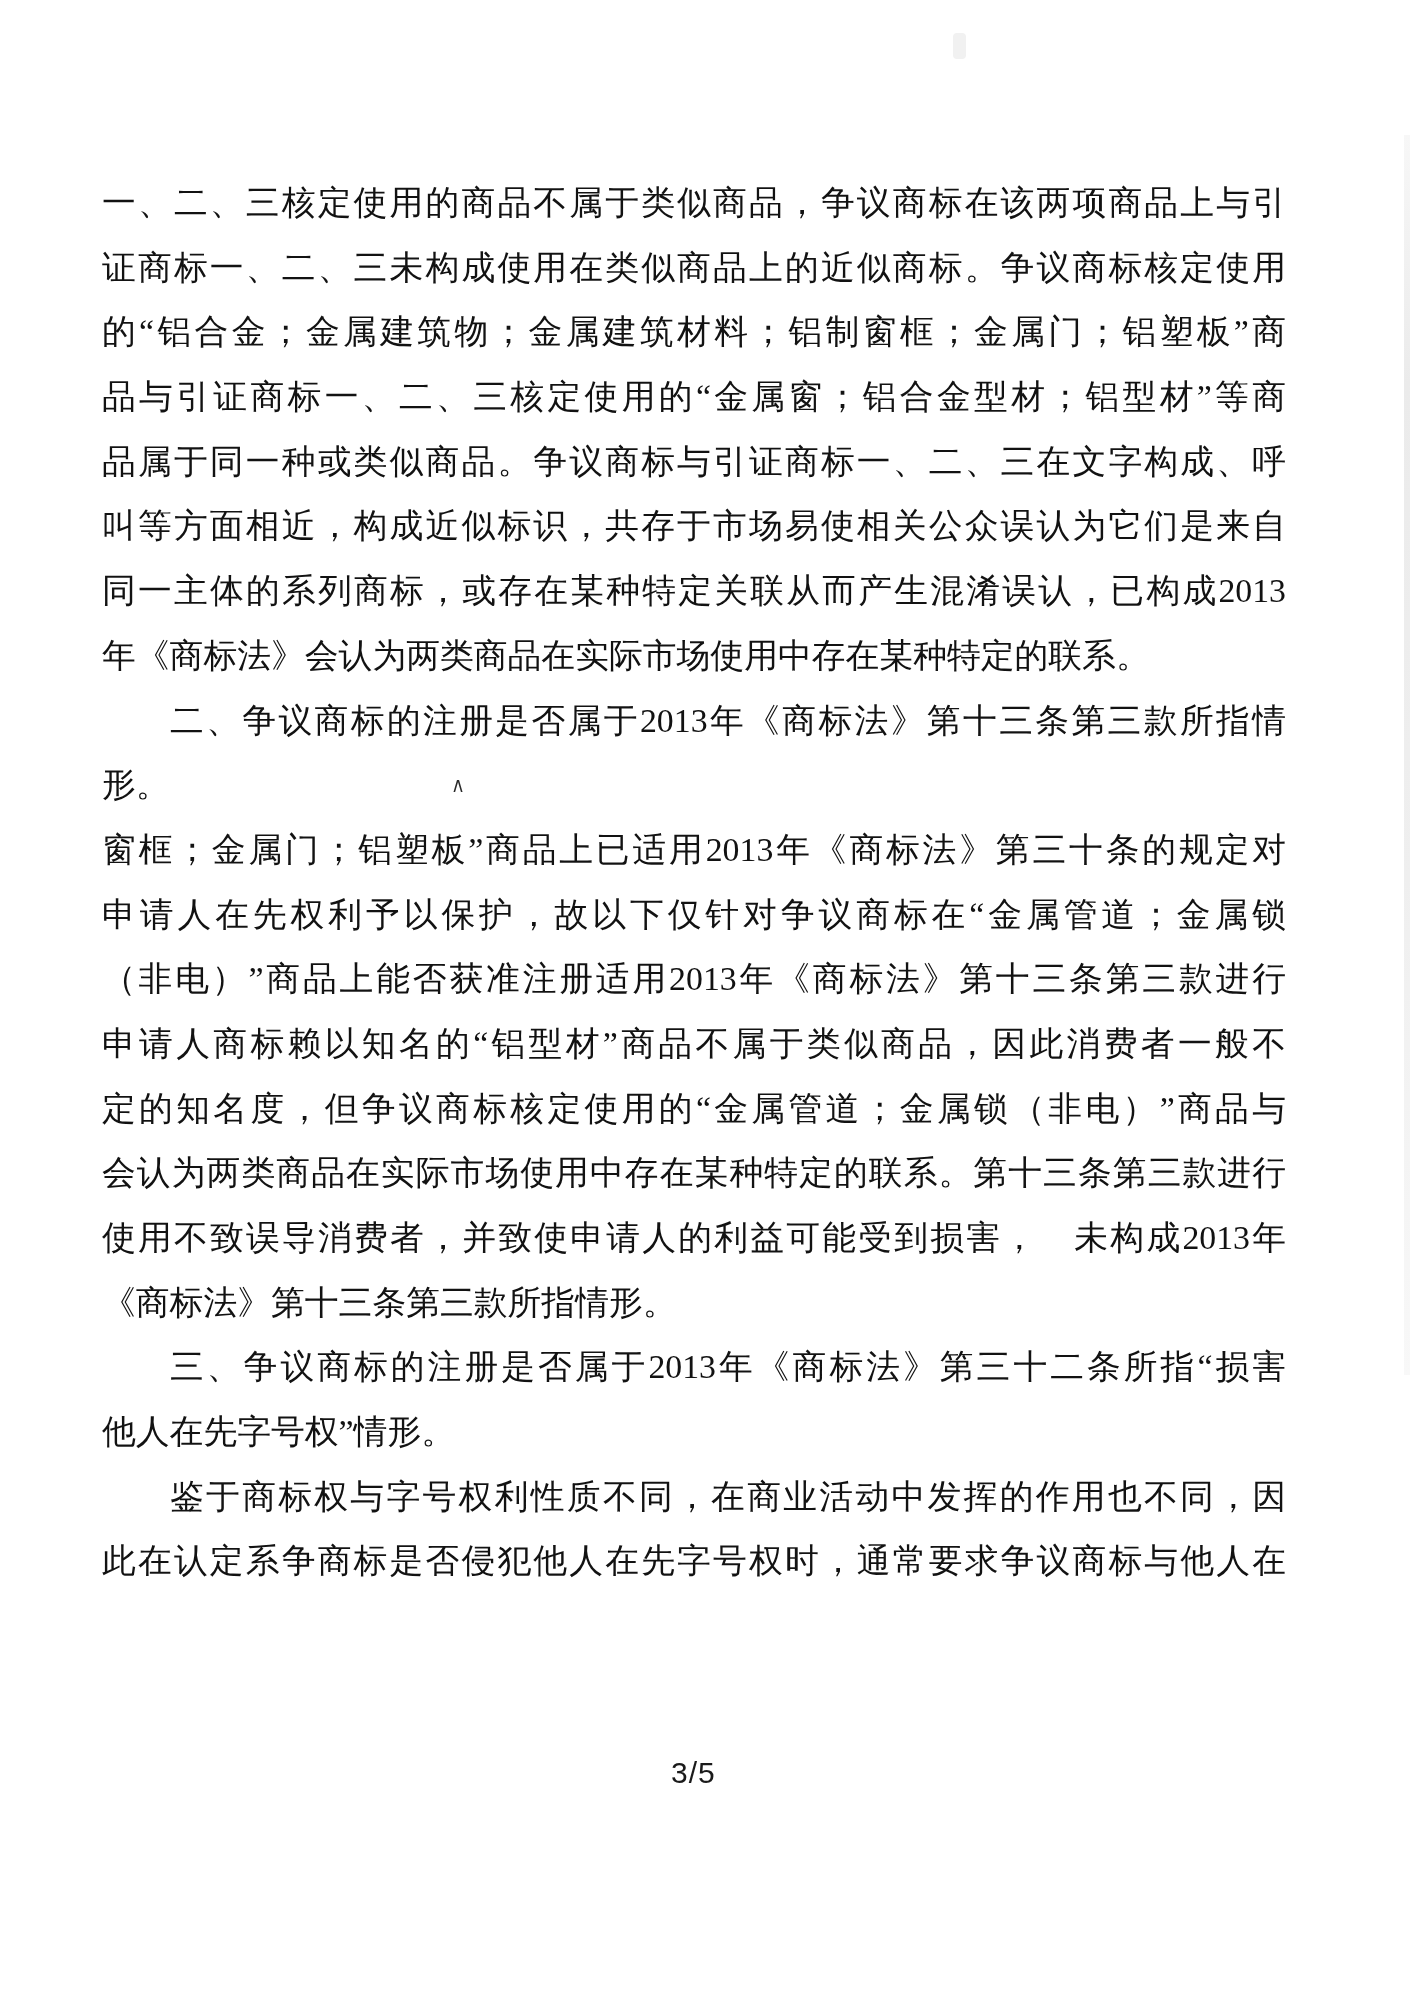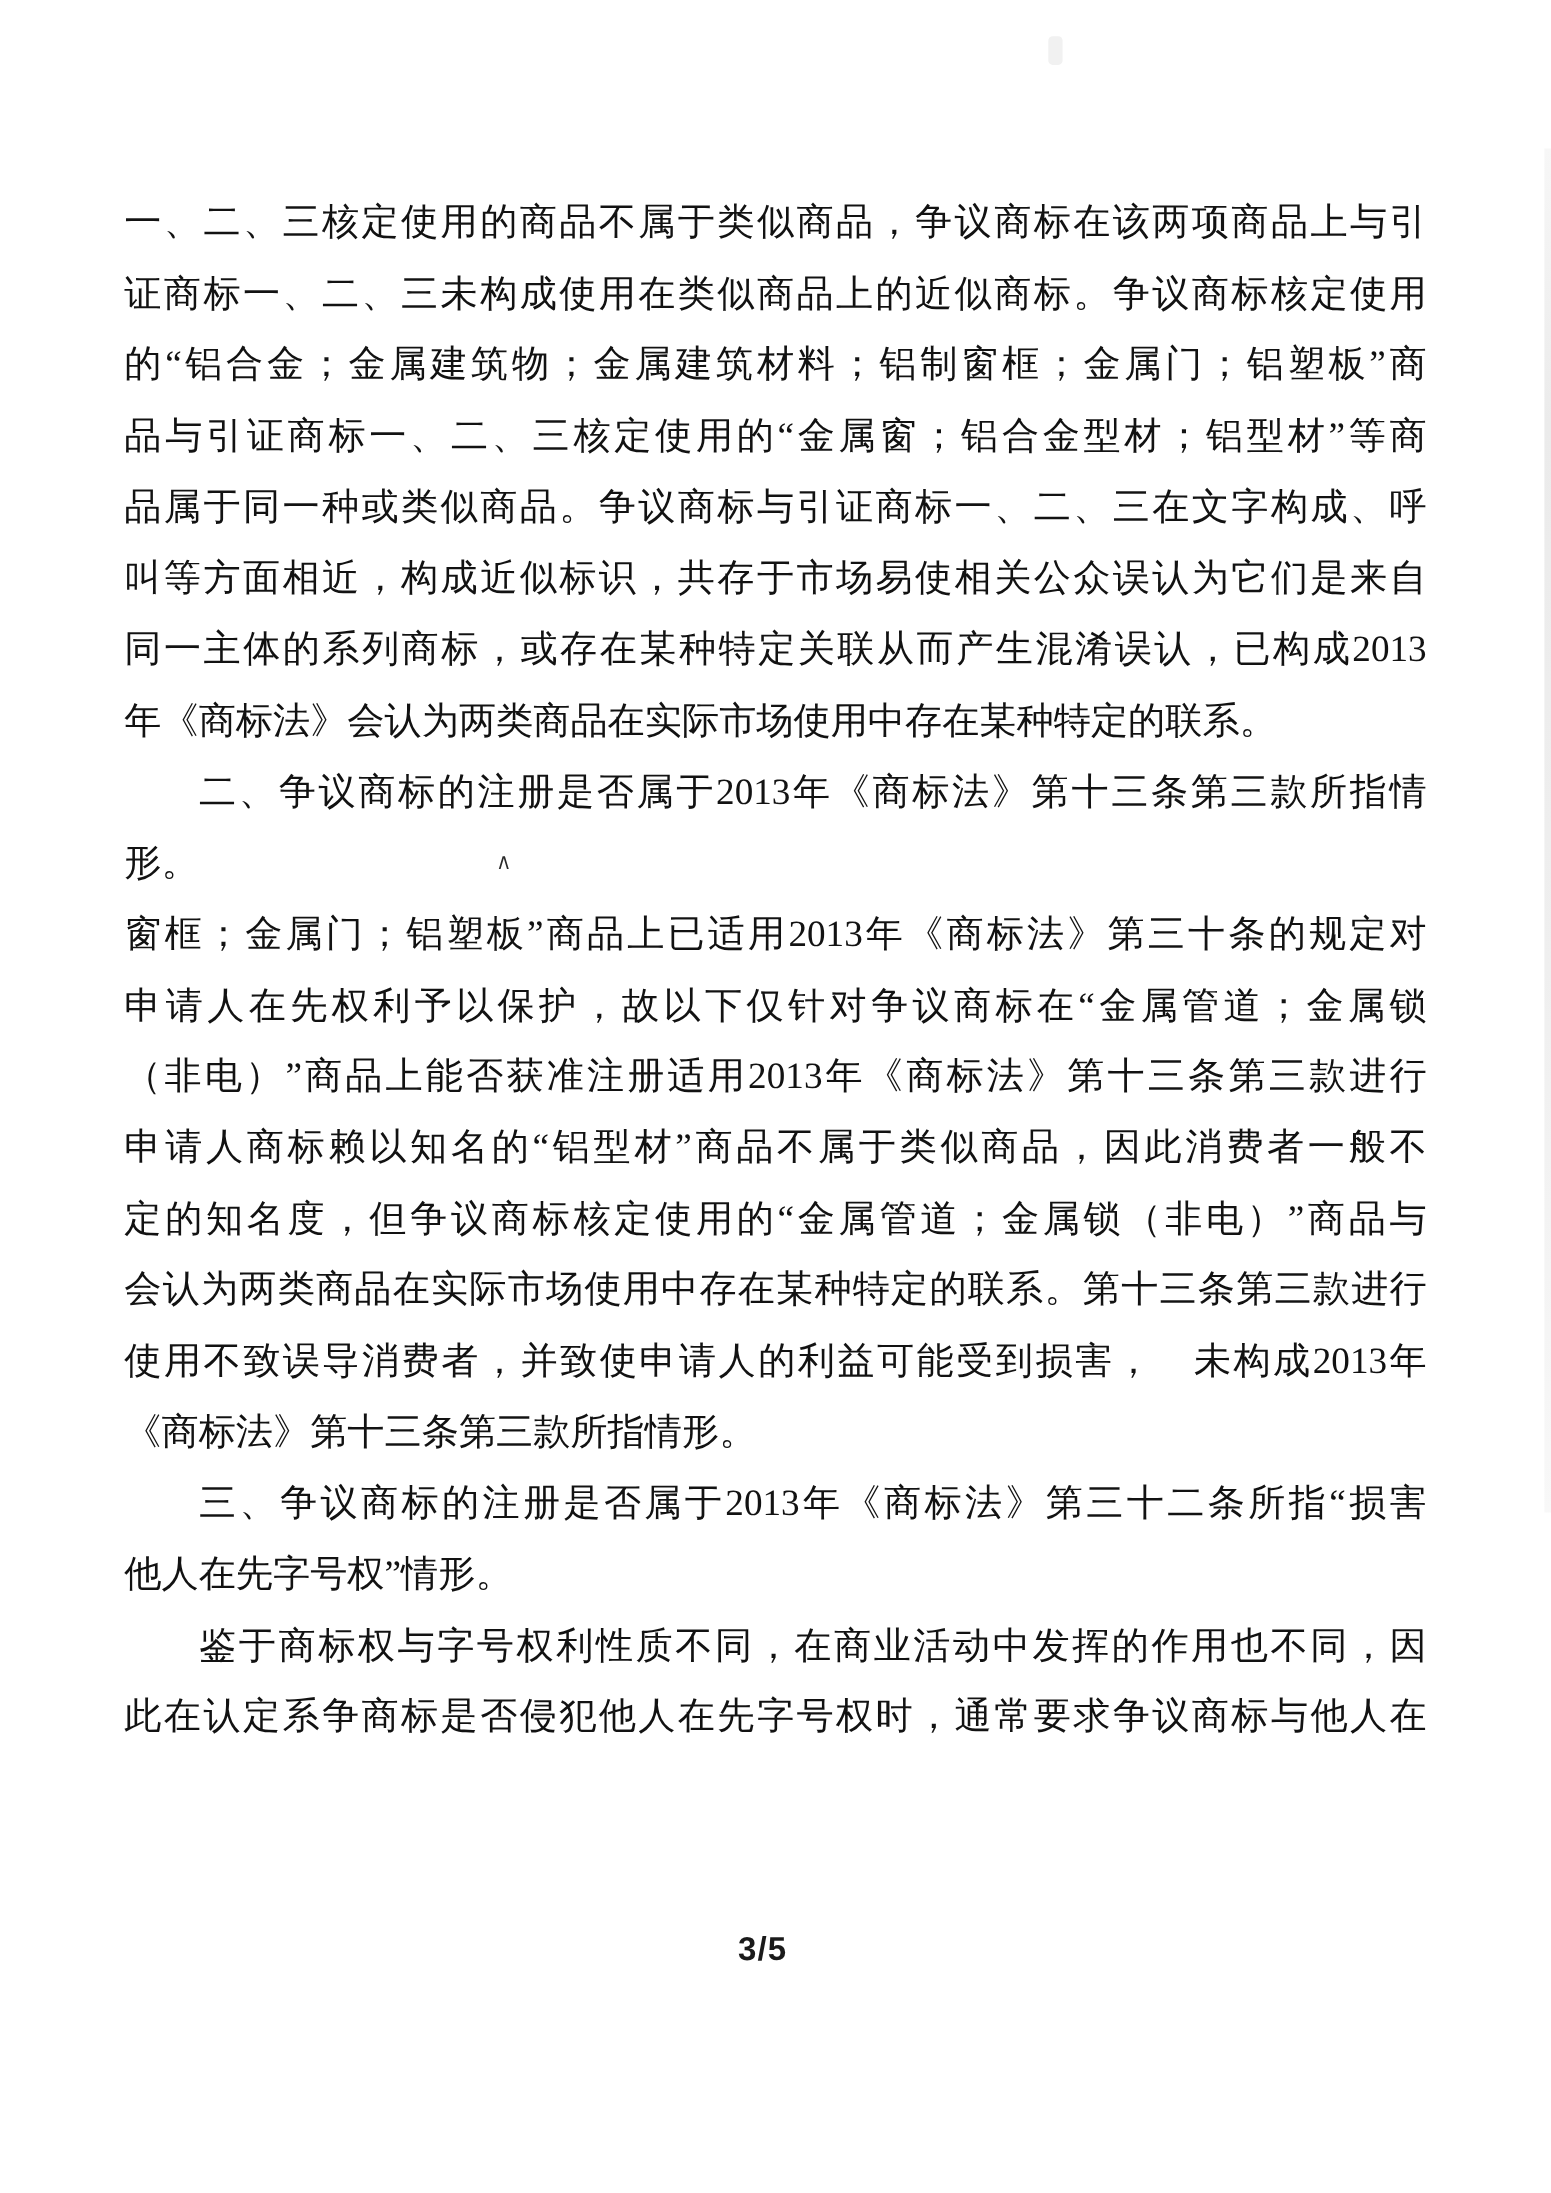--- a/index.html
+++ b/index.html
@@ -11,21 +11,21 @@
     position: relative;
     width: 1410px;
     height: 1994px;
     background: #ffffff;
     overflow: hidden;
     font-family: "Liberation Serif", "DejaVu Serif", serif;
     color: #121212;
   }
   .doc-body {
     position: absolute;
-    left: 113px;
+    left: 102px;
     top: 171px;
     width: 1184px;
   }
   .line {
     font-size: 33.8px;
     line-height: 64.7px;
     height: 64.7px;
     word-break: keep-all;
     white-space: normal;
     text-align: left;
@@ -35,21 +35,21 @@
     text-align-last: justify;
   }
   .line.indent {
     text-indent: 68px;
   }
   .page-number {
     position: absolute;
     left: 671px;
     top: 1756px;
     font-family: "Liberation Sans", sans-serif;
-    font-weight: 700;
+    font-weight: 400;
     font-size: 30px;
     color: #1a1a1a;
     letter-spacing: 1px;
   }
   .caret-artifact {
     position: absolute;
     left: 453px;
     top: 774px;
     font-family: "DejaVu Sans", sans-serif;
     font-size: 17px;

